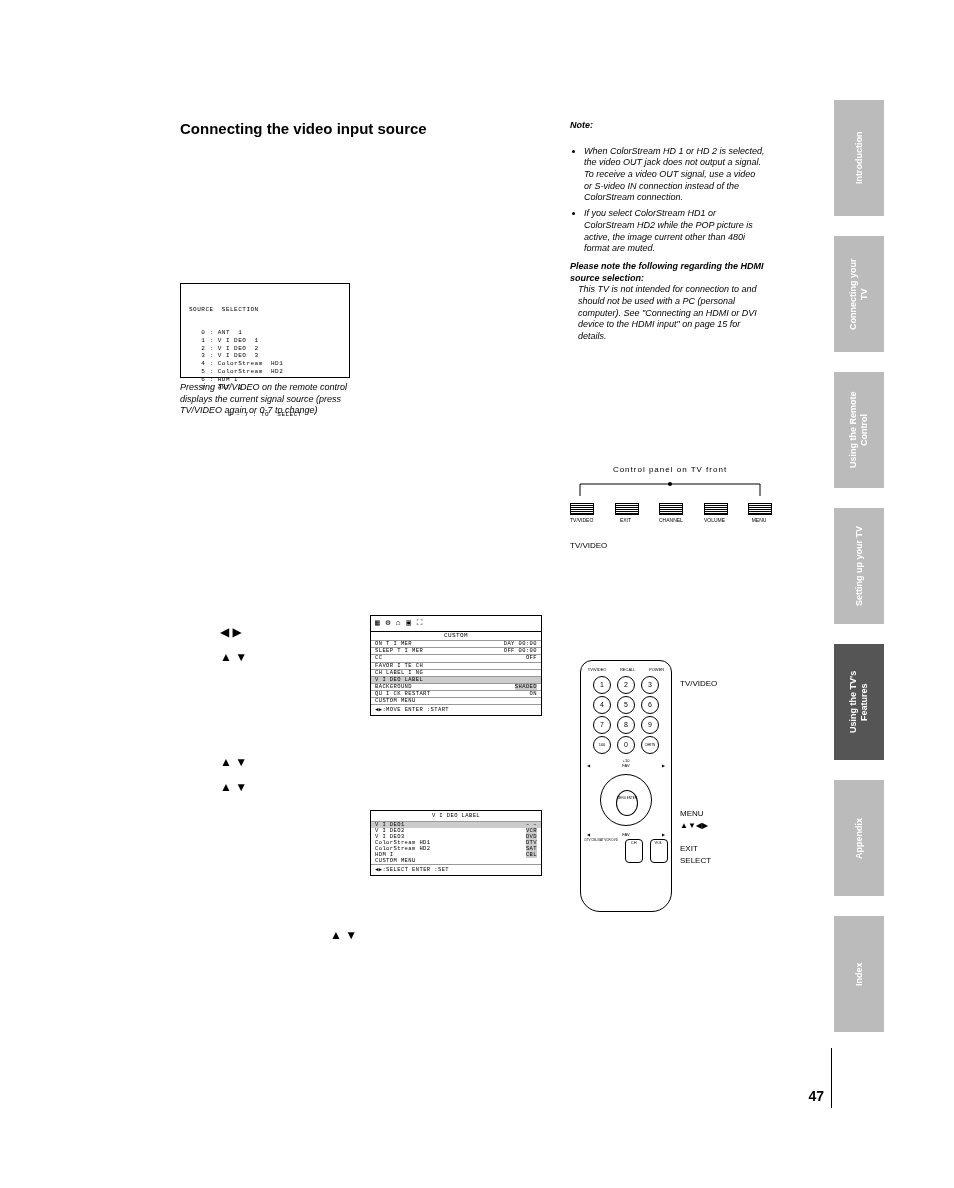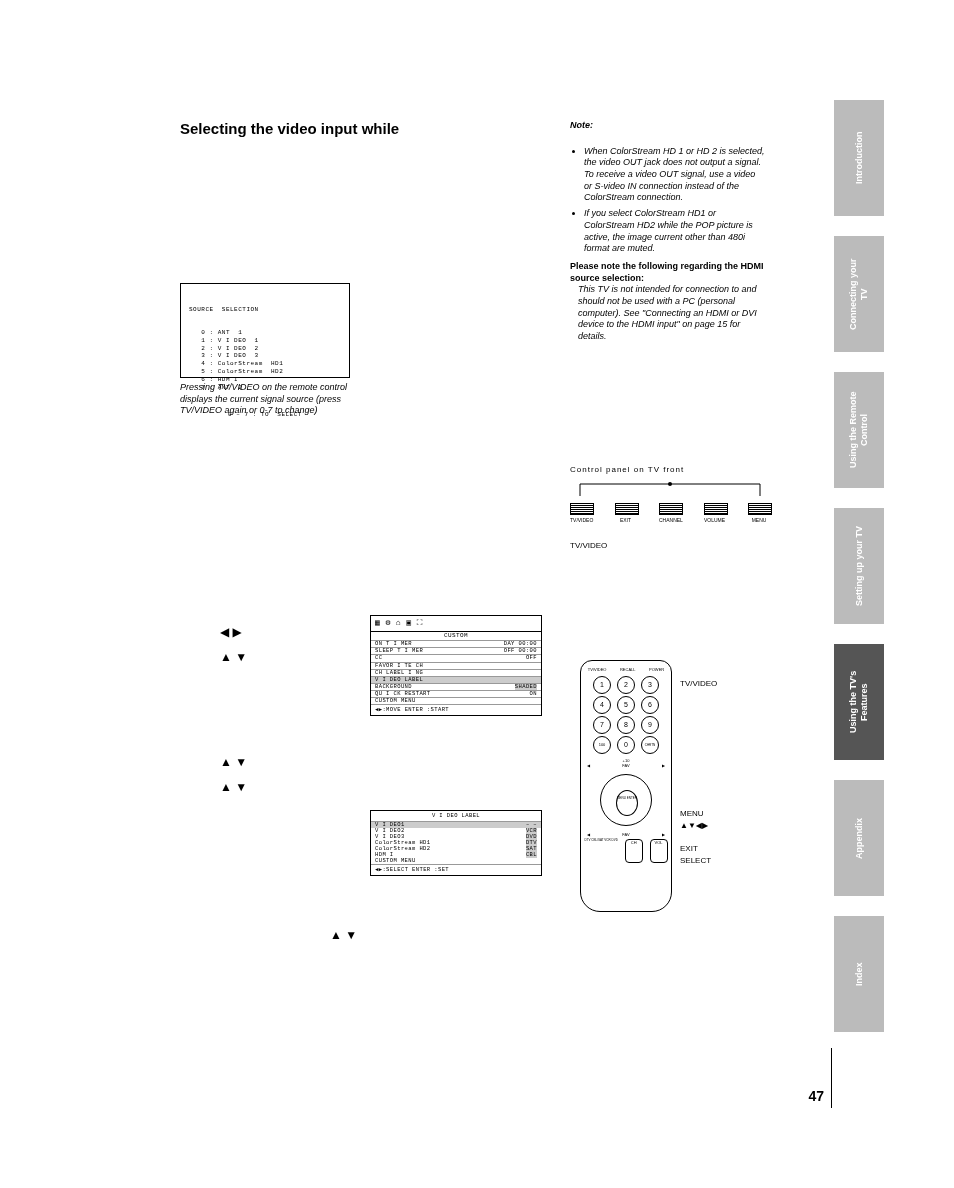--- a/index.html
+++ b/index.html
@@ -66,20 +66,21 @@
   .notes ul {
     margin: 14px 0 6px 14px;
     padding: 0;
   }
   .notes li {
     font-style: italic;
     margin-bottom: 4px;
   }
   .notes .bold-note {
     font-weight: bold;
+    font-style: italic;
   }
   .notes .inner-bold {
     font-weight: normal;
     font-style: italic;
     margin-left: 8px;
   }
 
   .section2 {
     margin-top: 24px;
   }
@@ -164,20 +165,21 @@
     position:absolute;
     left:390px;
     top:345px;
     width:200px;
     font-size:7px;
   }
   .frontpanel .hdr {
     font-size:8px;
     letter-spacing:1px;
     margin-bottom:8px;
+    text-align:center;
   }
   .frontpanel .buttons {
     display:flex;
     justify-content:space-between;
     margin-top:4px;
   }
   .frontpanel .btn {
     width:22px;
     text-align:center;
     font-size:5px;
@@ -308,21 +310,21 @@
     width:1px;
     height:60px;
     background:#000;
   }
 </style>
 </head>
 <body>
 
 <div class="page">
   <div class="content">
-    <h2>Selecting the video input while</h2>
+    <h2>Connecting the video input source</h2>
 
     <div class="two-col">
       <div>
         <div class="osd-box">
           <div>SOURCE  SELECTION</div>
           <div>   0 : ANT  1
    1 : V I DEO  1
    2 : V I DEO  2
    3 : V I DEO  3
    4 : ColorStream  HD1

